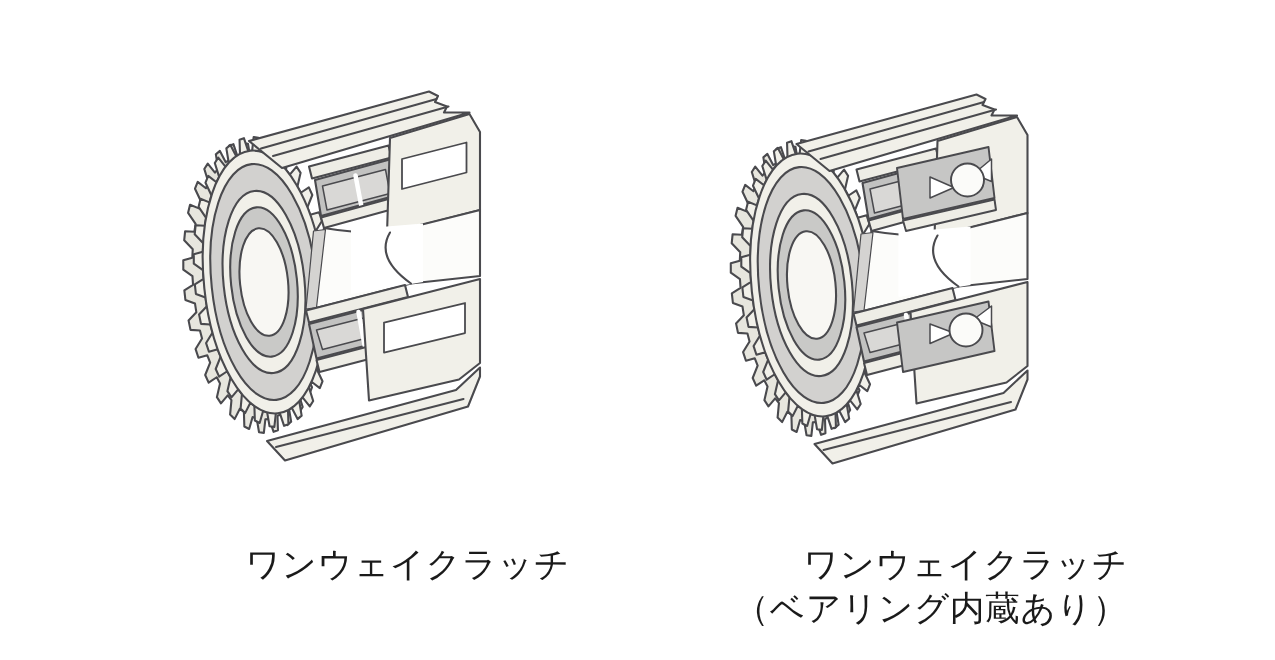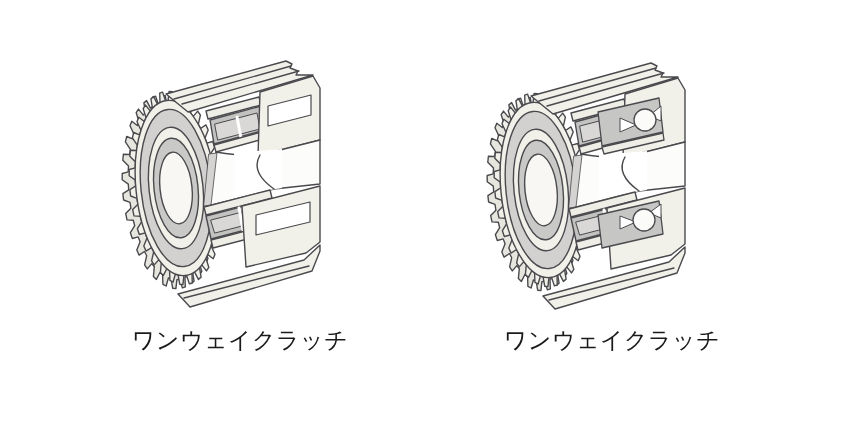--- a/index.html
+++ b/index.html
@@ -5,26 +5,27 @@
   html,body{margin:0;padding:0;}
   body{
     width:850px;height:440px;position:relative;overflow:hidden;
     background:#ffffff;
     font-family:"Liberation Sans","DejaVu Sans",sans-serif;
   }
   .stage{position:absolute;inset:0;}
   .fig-svg{position:absolute;}
   .caption{
     position:absolute;
-    text-align:center;
+    text-align:right;
     color:#1a1a1a;
     font-size:23px;
     line-height:29px;
     letter-spacing:0.5px;
     white-space:nowrap;
+    margin-top:36px;
   }
   .caption .line{display:block;}
 </style>
 </head>
 <body>
 
 <div class="stage">
 
   <svg width="0" height="0" style="position:absolute" aria-hidden="true">
     <defs>
@@ -94,15 +95,16 @@
       <path d="M188,154 L176,163 L188,168 Z" fill="#ffffff" stroke-width="1"></path>
       <circle cx="171" cy="170" r="11" fill="#fbfbf9"></circle>
     </g>
   </svg>
 
   <div class="caption" style="left:100px;top:326px;width:280px">
     <span class="line">ワンウェイクラッチ</span>
   </div>
   <div class="caption" style="left:472px;top:326px;width:280px">
     <span class="line">ワンウェイクラッチ</span>
+    <span class="line">（ベアリング内蔵あり）</span>
   </div>
 
 </div>
 
 </body></html>

